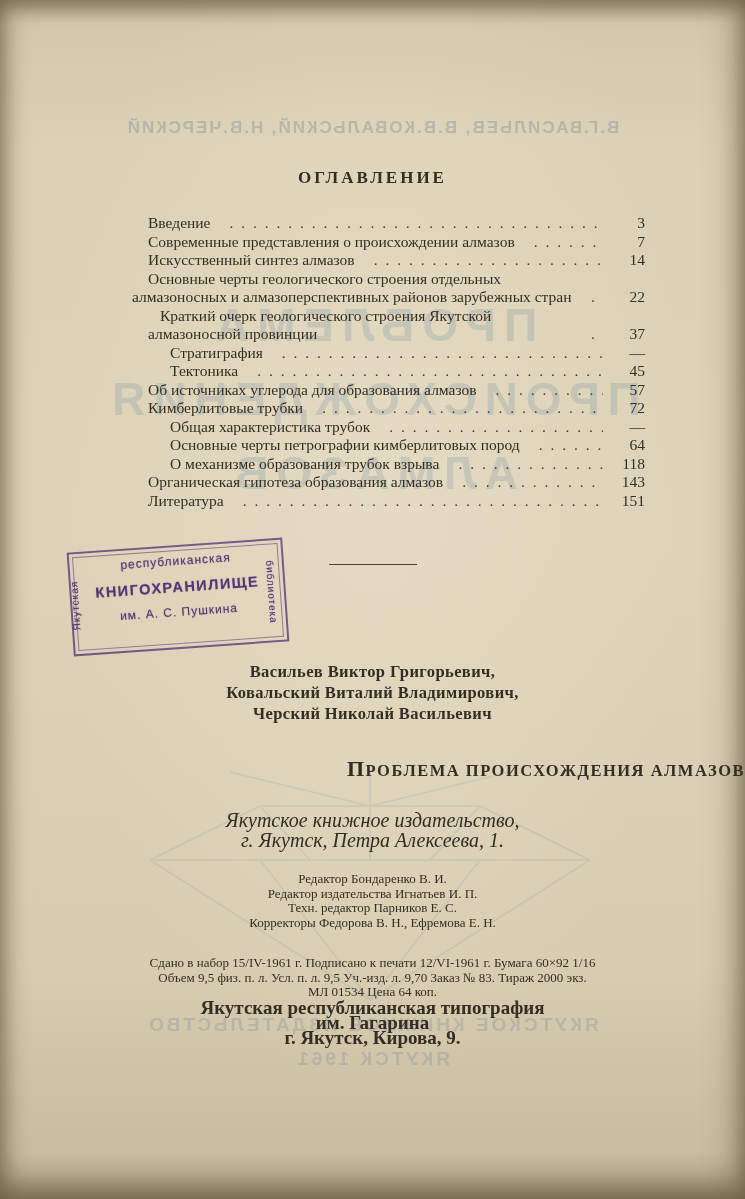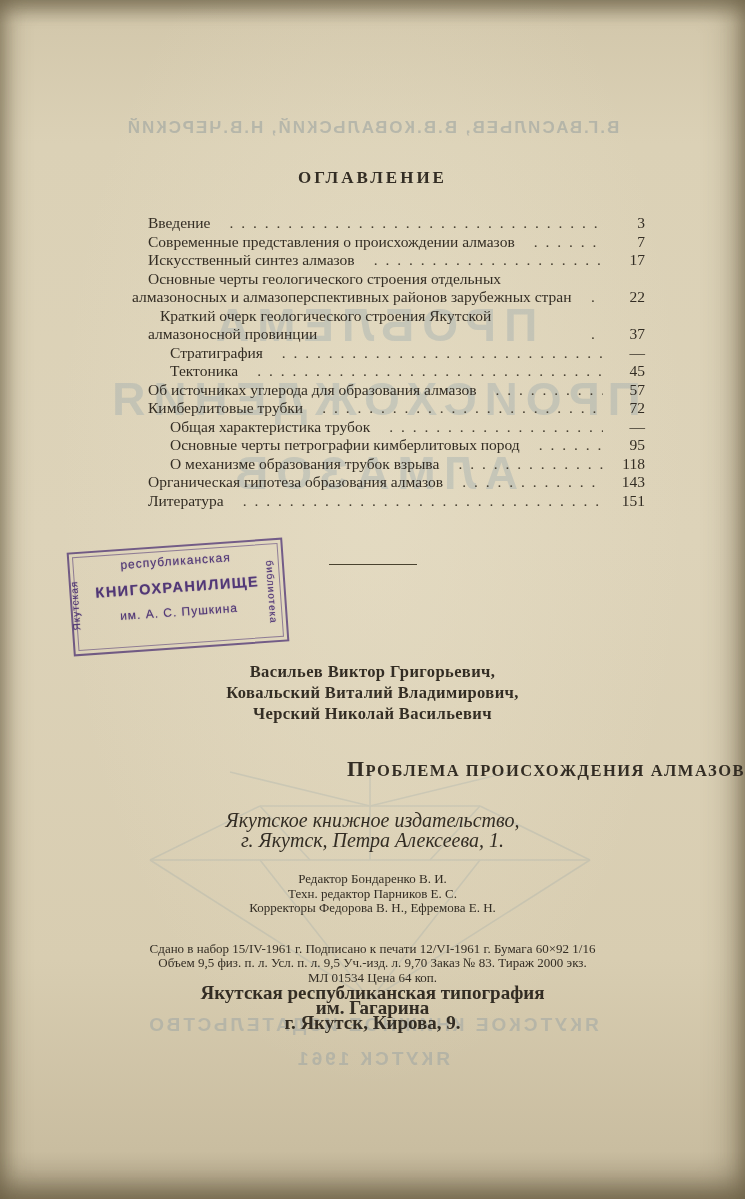--- a/index.html
+++ b/index.html
@@ -124,21 +124,21 @@
           <span class="toc-page">3</span>
         </div>
         <div class="toc-row style-base">
           <span class="toc-label">Современные представления о происхождении алмазов</span>
           <span class="toc-leader"></span>
           <span class="toc-page">7</span>
         </div>
         <div class="toc-row style-base">
           <span class="toc-label">Искусственный синтез алмазов</span>
           <span class="toc-leader"></span>
-          <span class="toc-page">17</span>
+          <span class="toc-page">14</span>
         </div>
         <div class="toc-row style-hangout">
           <span class="toc-label">Основные черты геологического строения отдельных алмазоносных и алмазоперспективных районов зарубежных стран</span>
           <span class="toc-leader"></span>
           <span class="toc-page">22</span>
         </div>
         <div class="toc-row style-hangin">
           <span class="toc-label">Краткий очерк геологического строения Якутской алмазоносной провинции</span>
           <span class="toc-leader"></span>
           <span class="toc-page">37</span>
@@ -164,21 +164,21 @@
           <span class="toc-page">72</span>
         </div>
         <div class="toc-row style-sub">
           <span class="toc-label">Общая характеристика трубок</span>
           <span class="toc-leader"></span>
           <span class="toc-page">—</span>
         </div>
         <div class="toc-row style-sub">
           <span class="toc-label">Основные черты петрографии кимберлитовых пород</span>
           <span class="toc-leader"></span>
-          <span class="toc-page">95</span>
+          <span class="toc-page">64</span>
         </div>
         <div class="toc-row style-sub">
           <span class="toc-label">О механизме образования трубок взрыва</span>
           <span class="toc-leader"></span>
           <span class="toc-page">118</span>
         </div>
         <div class="toc-row style-base">
           <span class="toc-label">Органическая гипотеза образования алмазов</span>
           <span class="toc-leader"></span>
           <span class="toc-page">143</span>
@@ -203,20 +203,21 @@
 
     <div class="publisher">
 
     <div>Якутское книжное издательство,</div>
         <div>г. Якутск, Петра Алексеева, 1.</div>
       </div>
 
     <div class="editors">
 
     <div>Редактор Бондаренко В. И.</div>
+        <div>Редактор издательства Игнатьев И. П.</div>
         <div>Техн. редактор Парников Е. С.</div>
         <div>Корректоры Федорова В. Н., Ефремова Е. Н.</div>
       </div>
 
     <div class="imprint">
 
     <div>Сдано в набор 15/IV-1961 г.  Подписано к печати 12/VI-1961 г.  Бумага 60×92 1/16</div>
         <div>Объем 9,5 физ. п. л.  Усл. п. л. 9,5  Уч.-изд. л. 9,70  Заказ № 83.  Тираж 2000 экз.</div>
         <div>МЛ 01534  Цена 64 коп.</div>
       </div>

